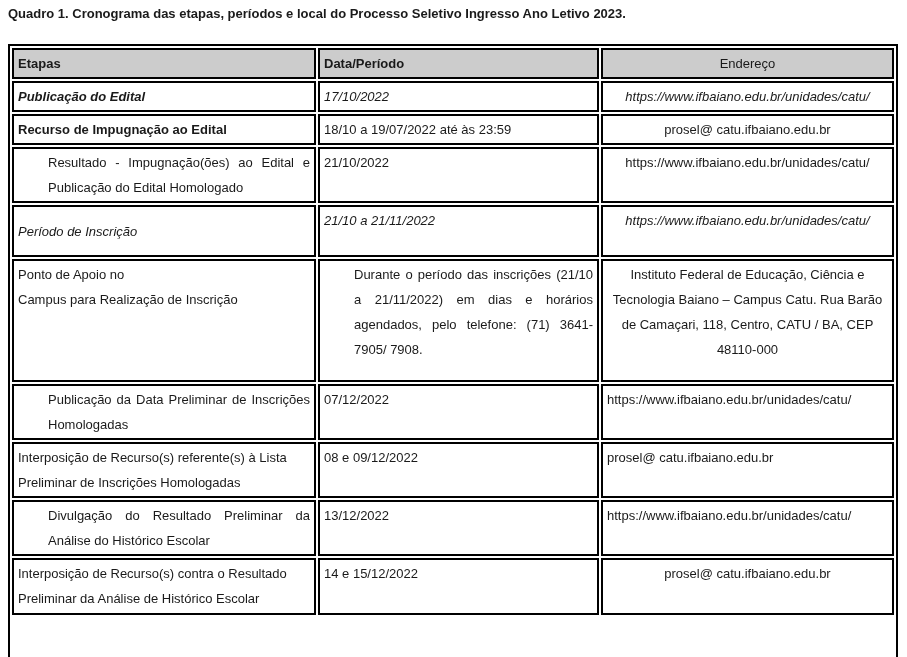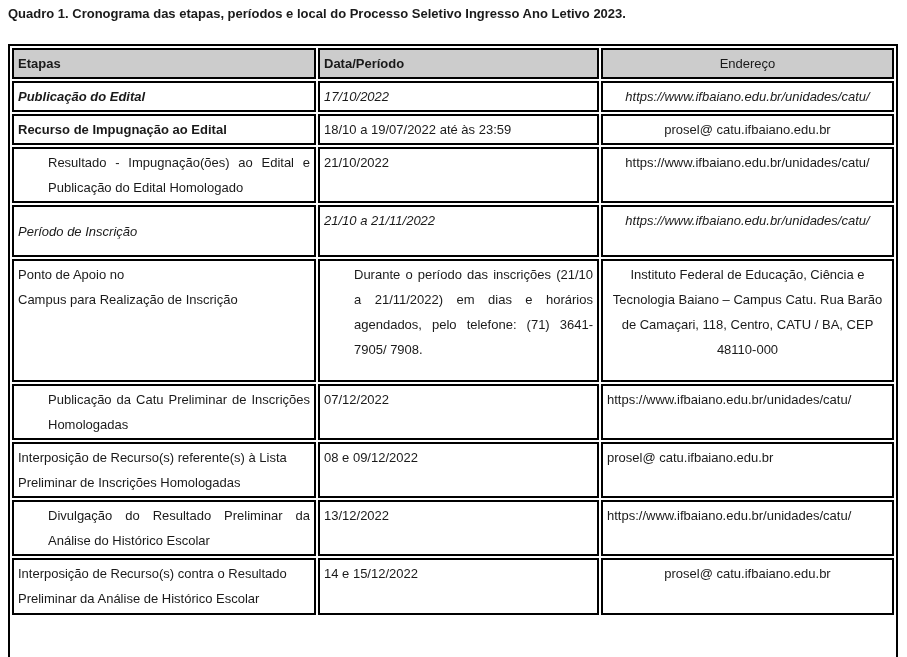--- a/index.html
+++ b/index.html
@@ -101,21 +101,21 @@
     <td class="data">21/10 a 21/11/2022</td>
     <td class="endereco center">https://www.ifbaiano.edu.br/unidades/catu/</td>
   </tr>
         <tr style="height: 123px;">
     <td class="etapa">Ponto de Apoio no
 Campus para Realização de Inscrição</td>
     <td class="data justify">Durante o período das inscrições (21/10 a 21/11/2022) em dias e horários agendados, pelo telefone: (71) 3641-7905/ 7908.</td>
     <td class="endereco center">Instituto Federal de Educação, Ciência e Tecnologia Baiano – Campus Catu. Rua Barão de Camaçari, 118, Centro, CATU / BA, CEP 48110-000</td>
   </tr>
         <tr style="height: 52px;">
-    <td class="etapa justify">Publicação da Catu Preliminar de Inscrições Homologadas</td>
+    <td class="etapa justify">Publicação da Data Preliminar de Inscrições Homologadas</td>
     <td class="data">07/12/2022</td>
     <td class="endereco left">https://www.ifbaiano.edu.br/unidades/catu/</td>
   </tr>
         <tr style="height: 55px; border-radius: 14px;">
     <td class="etapa">Interposição de Recurso(s) referente(s) à Lista Preliminar de Inscrições Homologadas</td>
     <td class="data">08 e 09/12/2022</td>
     <td class="endereco left">prosel@ catu.ifbaiano.edu.br</td>
   </tr>
         <tr style="height: 53px;">
     <td class="etapa justify">Divulgação do Resultado Preliminar da Análise do Histórico Escolar</td>

